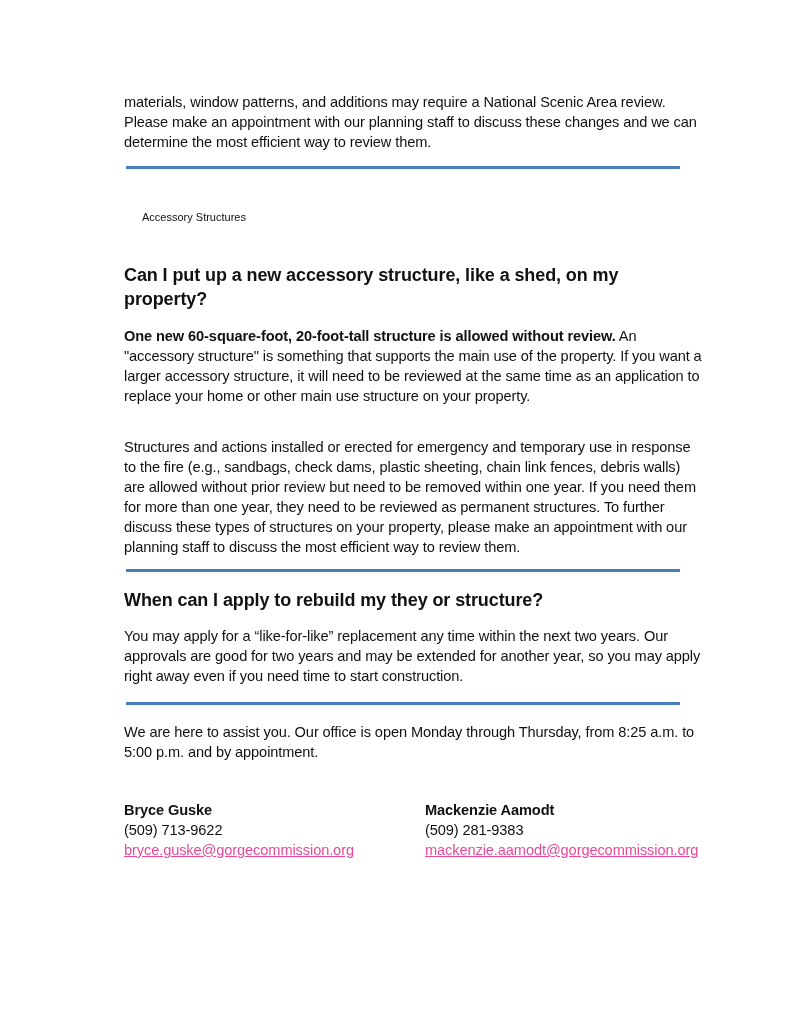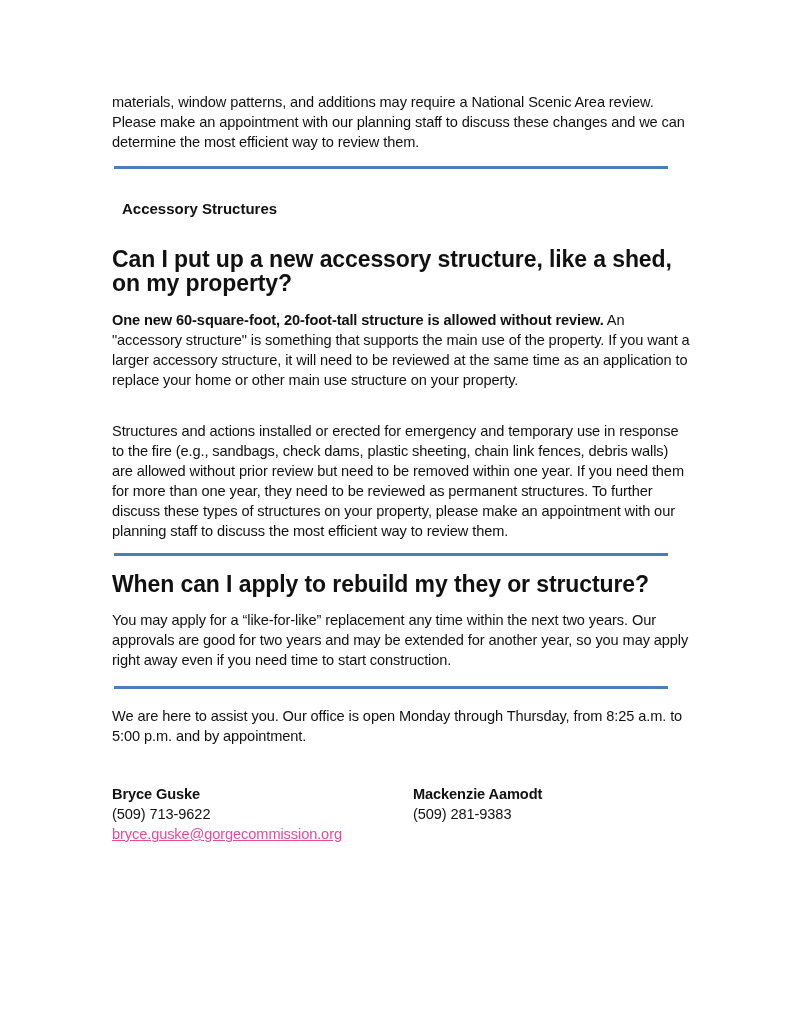--- a/index.html
+++ b/index.html
@@ -10,45 +10,45 @@
   body {
     width: 791px;
     height: 1024px;
     position: relative;
     overflow: hidden;
     font-family: "Liberation Sans", "DejaVu Sans", sans-serif;
     color: #111111;
   }
   .page {
     position: absolute;
-    left: 112px;
+    left: 124px;
     top: 92px;
     width: 580px;
   }
   p {
     margin: 0;
     font-size: 14.6px;
     line-height: 20px;
     letter-spacing: -0.1px;
   }
   .rule {
     height: 3px;
     background: #4a7ebb;
     margin-left: 2px;
     width: 554px;
   }
   h2.section {
-    margin: 10px;
-    font-size: 15px;
-    font-weight: bold;
+    margin: 18px;
+    font-size: 11px;
+    font-weight: normal;
     line-height: 22px;
   }
   h3.q {
     margin: 0;
-    font-size: 23px;
+    font-size: 18px;
     font-weight: bold;
     line-height: 24px;
     letter-spacing: -0.1px;
   }
   b { font-weight: bold; }
   .contacts {
     display: flex;
     justify-content: space-between;
   }
   .contact {
@@ -103,16 +103,17 @@
 
   <div class="contacts">
     <div class="contact">
       <p class="name">Bryce Guske</p>
       <p>(509) 713-9622</p>
       <p><a title="bryce.guske@gorgecommission.org">bryce.guske@gorgecommission.org</a></p>
     </div>
     <div class="contact">
       <p class="name">Mackenzie Aamodt</p>
       <p>(509) 281-9383</p>
+      <p><a title="mackenzie.aamodt@gorgecommission.org">mackenzie.aamodt@gorgecommission.org</a></p>
     </div>
   </div>
 
 </div>
 
 </body></html>

